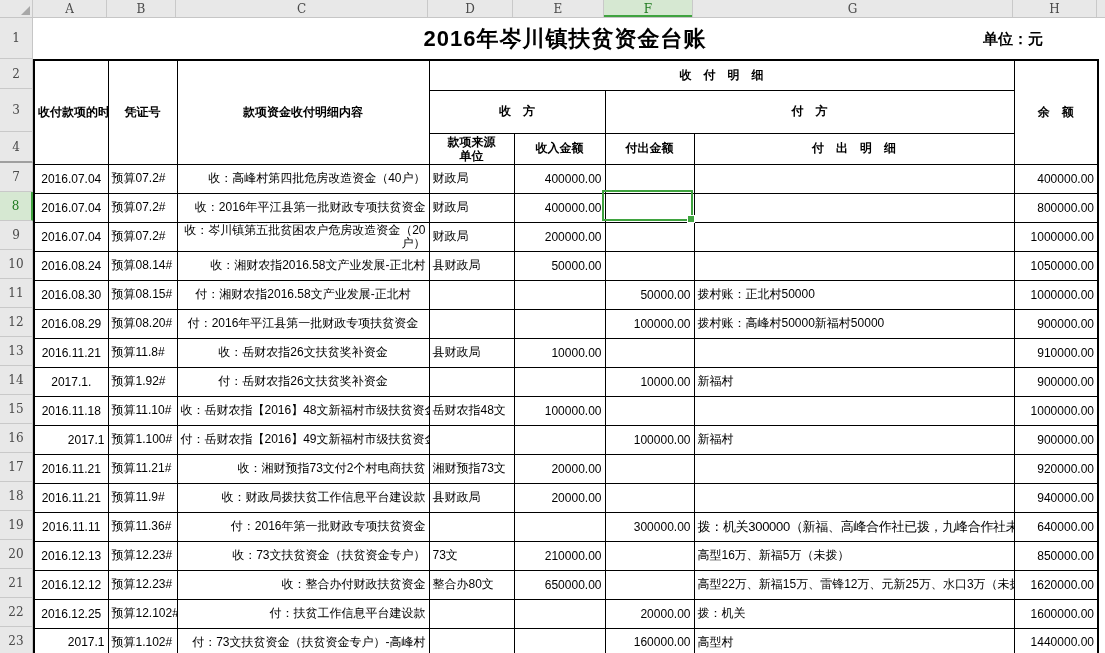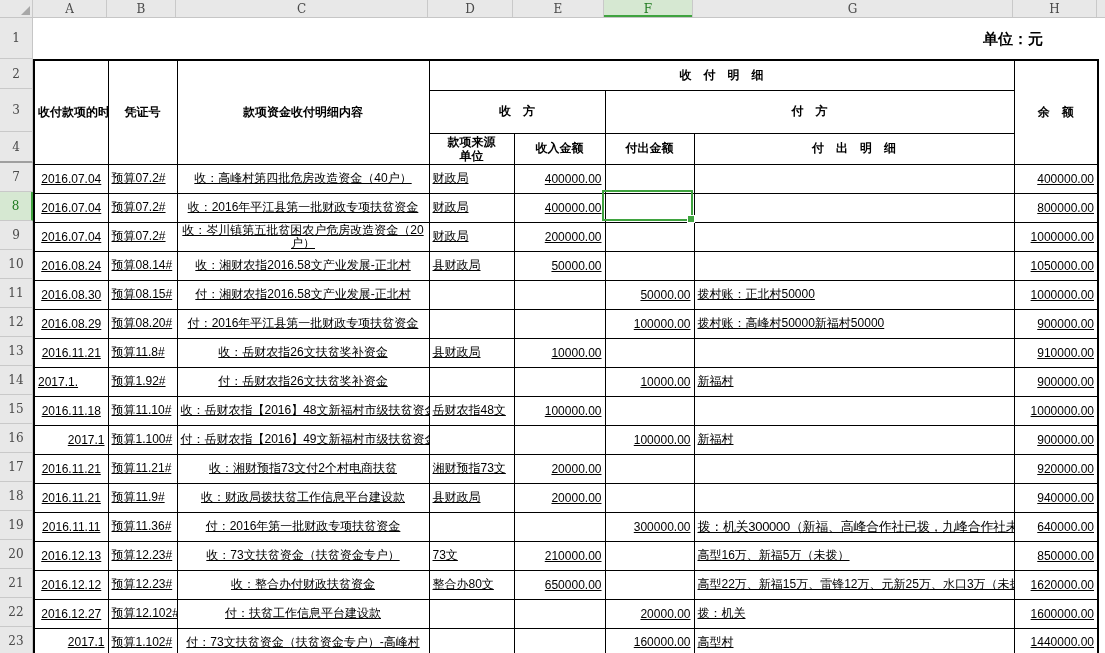--- a/index.html
+++ b/index.html
@@ -67,33 +67,33 @@
   tr.hr2 { height:30px; } tr.hr3 { height:43px; } tr.hr4 { height:31px; }
   td.th { text-align:center; font-weight:bold;margin-left:48px; }
   td.th-a { font-size:14px; }
   td.th-b { font-size:15px; }
   td.th-c { font-size:13px; }
   td.wrapcell { white-space:normal; line-height:16px; }
   td.thickb { border-bottom-width:2px; }
   td.d4 { vertical-align:top; padding-top:1px; }
   .d4span { display:inline-block; width:54px; word-break:break-all; line-height:14px; white-space:normal; }
 
-  tbody tr.data { height:29px;text-decoration:underline; }
+  tbody tr.data { height:29px; }
   td.ca { text-align:center; }
   td.cb { text-align:left; }
-  td.cc { text-align:center; }
+  td.cc { text-align:right; }
   td.cd { text-align:left; }
   td.ce, td.cf, td.ch { text-align:right; padding-right:4px; }
   td.cg { text-align:left;margin-left:8px; }
 
   
   tbody tr:nth-child(3) td.cc { white-space:normal; word-break:break-all; line-height:13px; }
   tbody tr:nth-child(5) td.cc, tbody tr:nth-child(6) td.cc,
   tbody tr:nth-child(7) td.cc, tbody tr:nth-child(8) td.cc { text-align:center; }
-  tbody tr:nth-child(8) td.ca { text-align:left; }
+  tbody tr:nth-child(8) td.ca { text-align:center; }
   tbody tr:nth-child(10) td.ca, tbody tr:nth-child(17) td.ca { text-align:right; }
   tbody tr:nth-child(13) td.cg { font-size:13px; letter-spacing:-0.3px; }
 
   
   .sel-box {
     position:absolute; left:602px; top:190px; width:91px; height:31px;
     border:2px solid #3fa33f; box-sizing:border-box; pointer-events:none; z-index:5;
   }
   .fill-handle {
     position:absolute; right:-4px; bottom:-4px; width:6px; height:6px;
@@ -134,20 +134,21 @@
     <div class="cell h29">17</div>
     <div class="cell h29">18</div>
     <div class="cell h29">19</div>
     <div class="cell h29">20</div>
     <div class="cell h29">21</div>
     <div class="cell h29">22</div>
     <div class="cell h29">23</div>
   </div>
 
 <div class="titlebar">
+  <span class="title-text">2016年岑川镇扶贫资金台账</span>
   <span class="unit-text">单位：元</span>
 </div>
 
 <table class="ledger">
   <colgroup>
     <col style="width:74px">
       <col style="width:69px">
       <col style="width:252px">
       <col style="width:85px">
     <col style="width:91px">
@@ -319,21 +320,21 @@
         <td class="ca">2016.12.12</td>
         <td class="cb">预算12.23#</td>
         <td class="cc">收：整合办付财政扶贫资金</td>
         <td class="cd">整合办80文</td>
         <td class="ce">650000.00</td>
         <td class="cf"></td>
         <td class="cg">高型22万、新福15万、雷锋12万、元新25万、水口3万（未拨</td>
         <td class="ch">1620000.00</td>
       </tr>
       <tr class="data">
-        <td class="ca">2016.12.27</td>
+        <td class="ca">2016.12.25</td>
         <td class="cb">预算12.102#</td>
         <td class="cc">付：扶贫工作信息平台建设款</td>
         <td class="cd"></td>
         <td class="ce"></td>
         <td class="cf">20000.00</td>
         <td class="cg">拨：机关</td>
         <td class="ch">1600000.00</td>
       </tr>
       <tr class="data">
         <td class="ca">2017.1</td>

